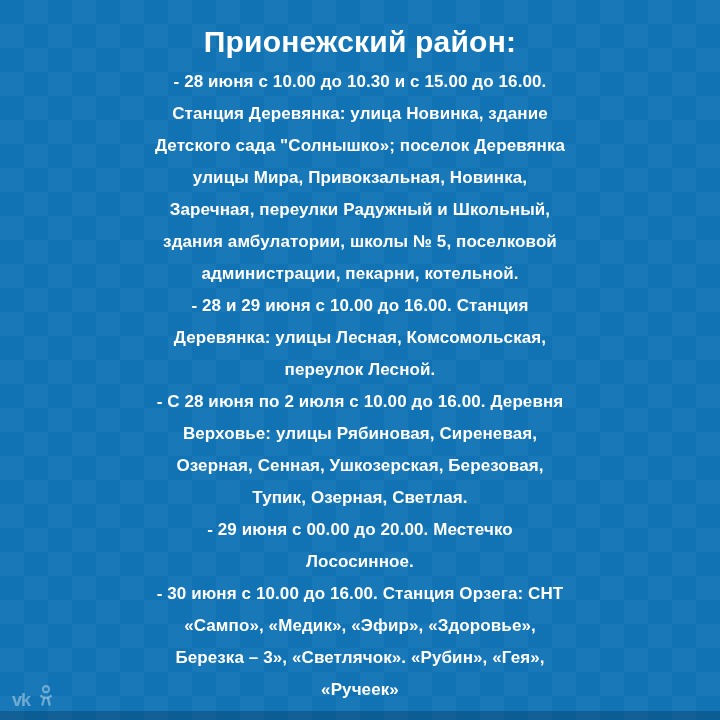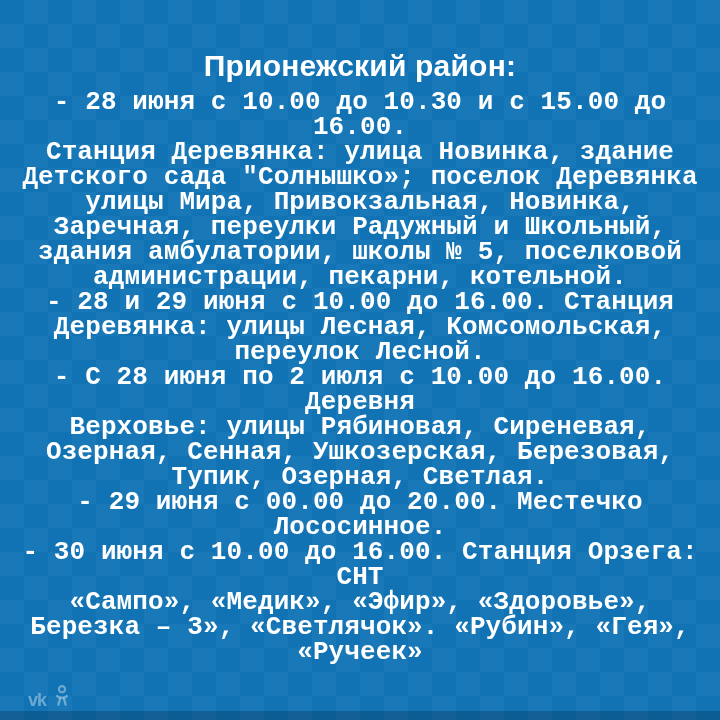--- a/index.html
+++ b/index.html
@@ -25,44 +25,43 @@
     content: "";
     position: absolute;
     left: 0; right: 0; bottom: 0;
     height: 9px;
     background: rgba(0, 35, 65, 0.28);
     pointer-events: none;
   }
   .content {
     position: absolute;
     left: 0; right: 0; top: 0;
-    padding: 48px 8px 0 8px;
+    padding: 24px 8px 0 8px;
     text-align: center;
     color: #ffffff;
   }
   .title {
     margin: 0 0 6px 0;
     font-size: 30px;
     line-height: 36px;
     font-weight: 700;
     letter-spacing: 0.2px;
     color: #ffffff;
   }
   .announcement {
     white-space: pre-line;
-    font-size: 26px;
-    line-height: 25px;
+    font-size: 17px;
+    line-height: 32px;
     font-weight: 700;
     letter-spacing: 0.1px;
     color: #ffffff;
-    font-family: Liberation Mono, monospace;
   }
   .footer {
     position: absolute;
-    left: 28px;
+    left: 12px;
     bottom: 9px;
     display: flex;
     align-items: center;
     gap: 9px;
     height: 26px;
   }
   .vk-glyph {
     font-weight: 700;
     font-size: 18px;
     letter-spacing: -1px;

